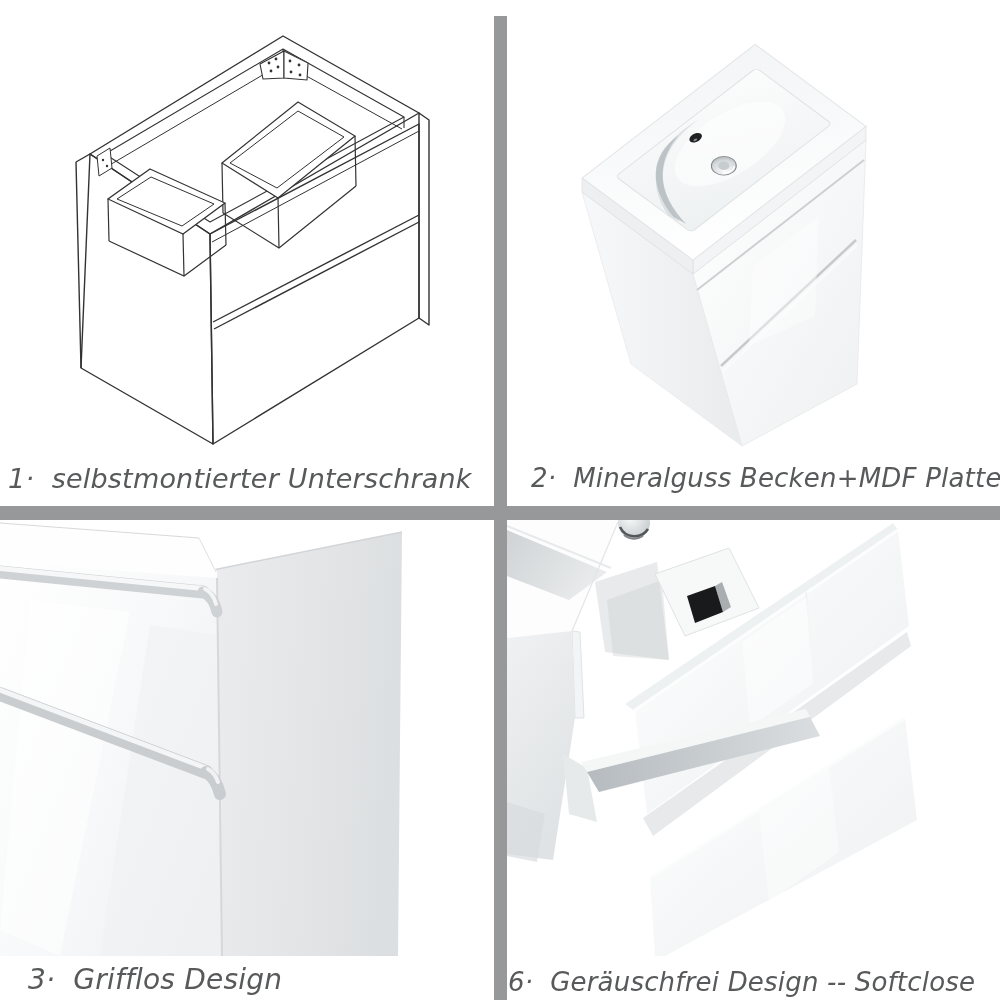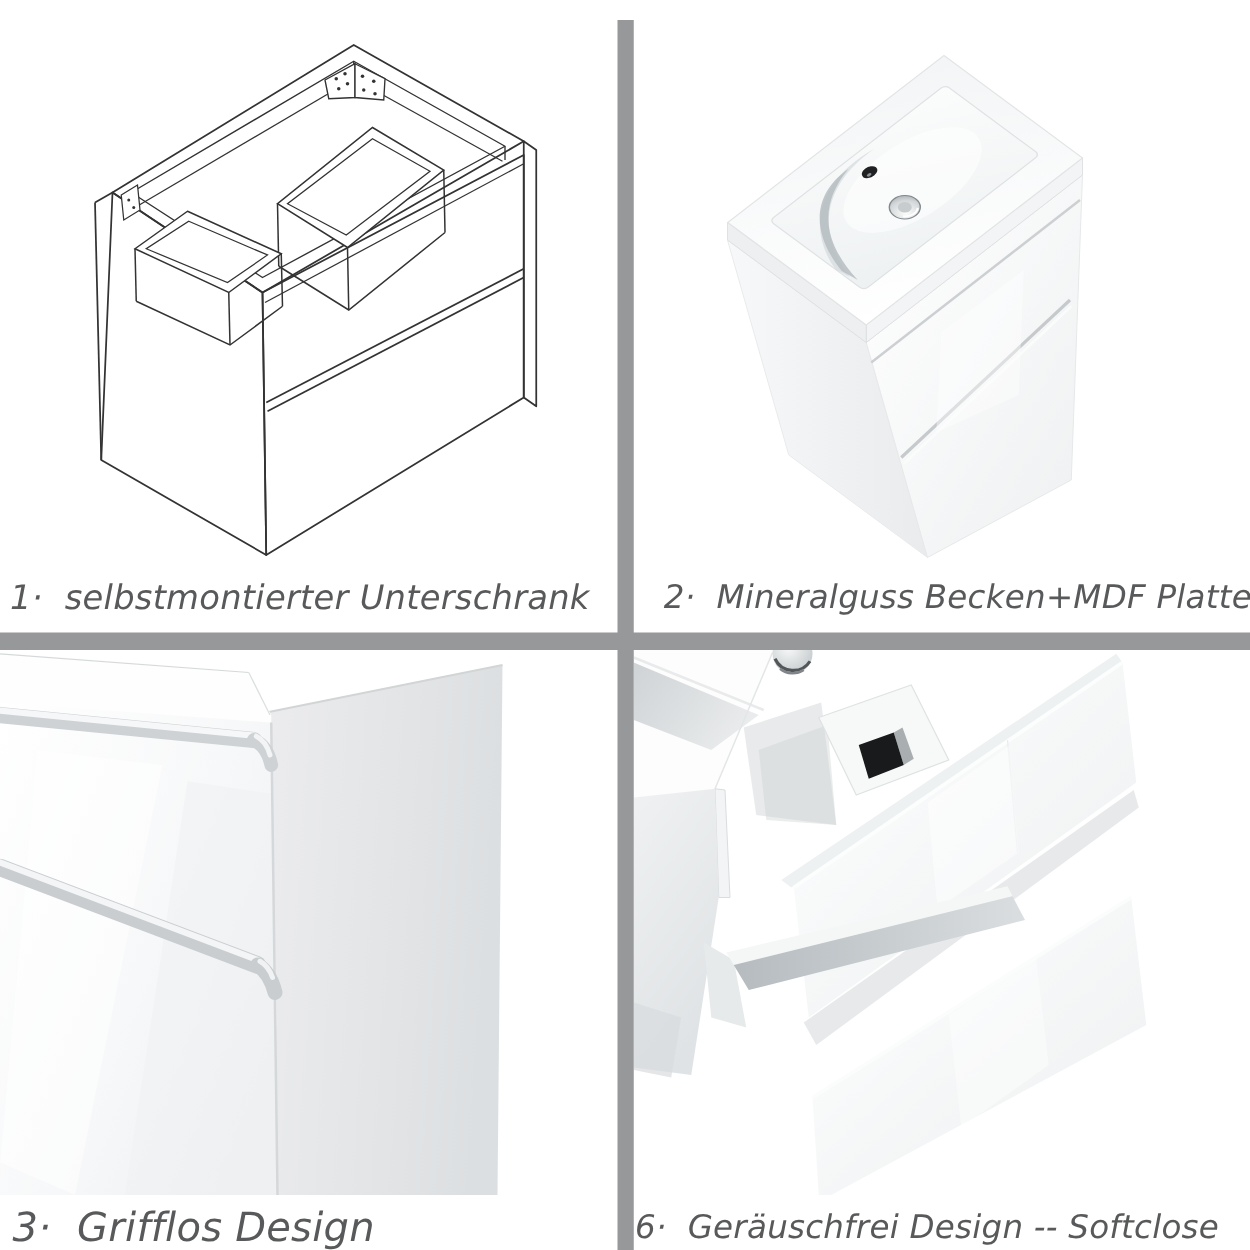--- a/index.html
+++ b/index.html
@@ -10,21 +10,21 @@
   .stage{position:absolute;left:0;top:0;width:1000px;height:716px;margin-top:16px;}
   .fig{position:absolute;display:block;}
   .divider-v{position:absolute;left:494px;top:0;width:13px;height:1000px;}
   .divider-h{position:absolute;left:0;top:490px;width:1000px;height:14px;}
   .caption{
     position:absolute;font-style:italic;font-weight:normal;
     white-space:pre;letter-spacing:0.2px;line-height:1.15;
   }
   #cap1{left:8px;top:447px;font-size:27px;}
   #cap2{left:531px;top:448px;font-size:26px;}
-  #cap3{left:10px;top:948px;font-size:32px;text-align:right;}
+  #cap3{left:28px;top:948px;font-size:28px;text-align:right;}
   #cap4{left:508px;top:952px;font-size:26px;}
 </style>
 </head>
 <body style="background: rgb(255, 255, 255);">
 
 <div class="stage">
 
   <svg class="fig" style="left:0;top:0" width="494" height="490" viewBox="0 0 494 490">
     <g fill="none" stroke="#333333" stroke-width="1.4" stroke-linejoin="round">
 

